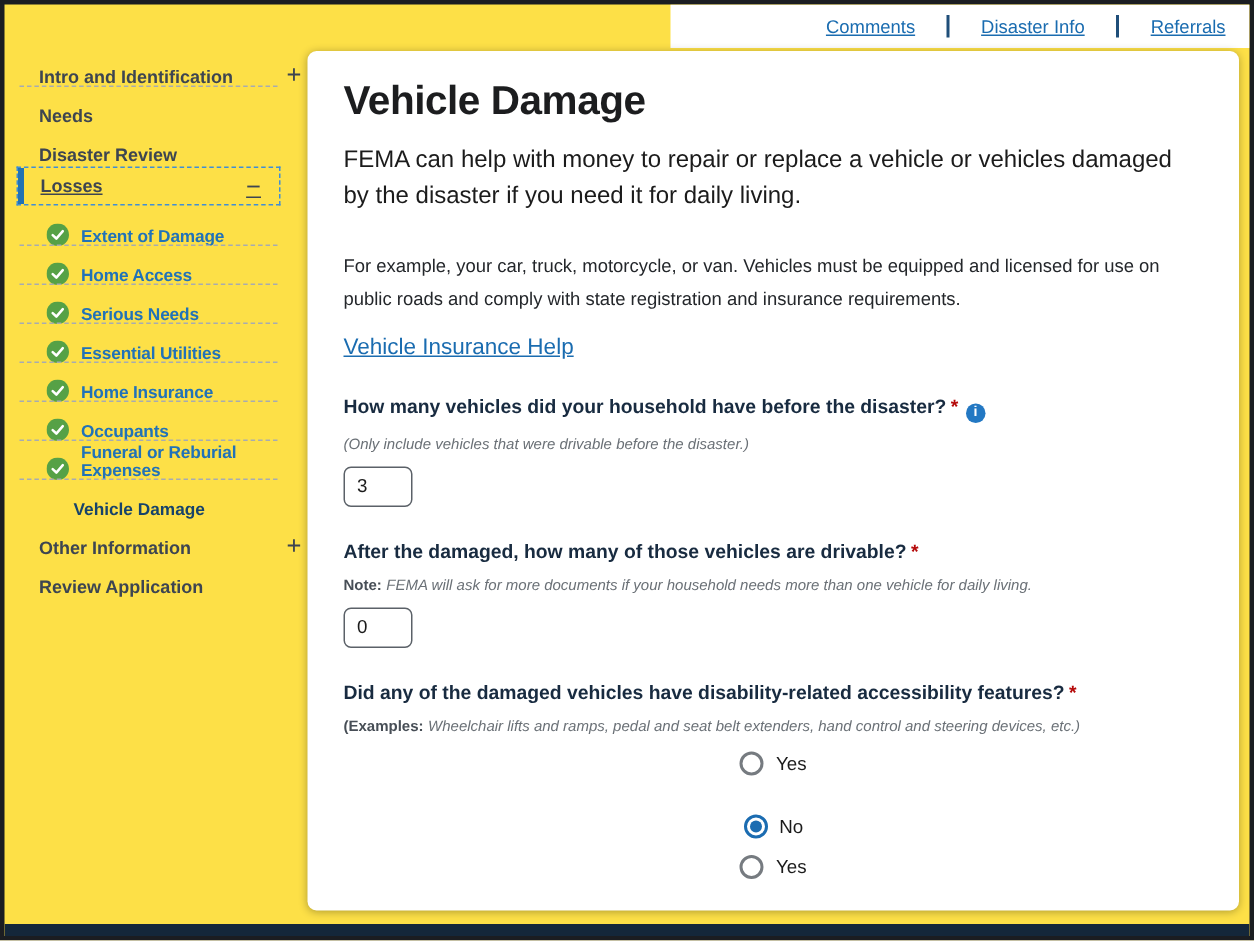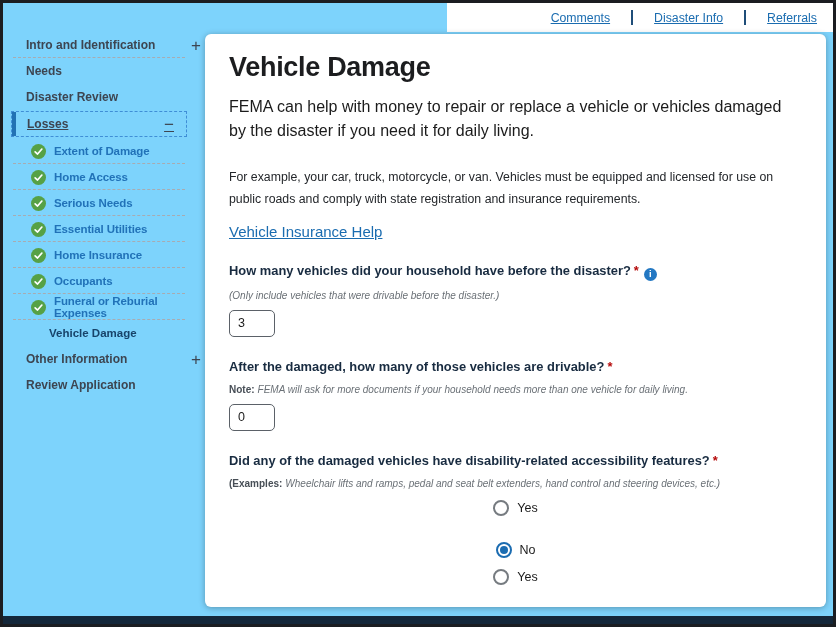--- a/index.html
+++ b/index.html
@@ -3,38 +3,38 @@
 <meta charset="utf-8">
 <style>
   * { box-sizing: border-box; margin: 0; padding: 0; }
   html,body { width:836px; height:627px; }
   body {
     font-family: "Liberation Sans", "DejaVu Sans", sans-serif;
     background:#fff;
   }
   .page {
     position:relative; width:836px; height:627px;
-    background:#7dd3fc; border:3px solid #1b1d21; overflow:hidden;
+    background:#fde047; border:3px solid #1b1d21; overflow:hidden;
   }
 
   
   .topbar {
     position:absolute; left:444px; right:0; top:0; height:29px;
     background:#ffffff; display:flex; align-items:center;
     justify-content:flex-end; gap:21px; padding-right:16px;
   }
   .topbar a {
     font-size:12.3px; color:#1a6cb0; text-decoration:underline; font-weight:400;
   }
   .tb-sep { width:2px; height:15px; background:#1f4e79; }
 
   
   .sidebar { position:absolute; left:0; top:0; width:202px; bottom:8px; padding-top:29px; }
   .sb-row {
-    position:relative; height:26px; display:flex; align-items:center;
+    position:relative; height:26px; display:flex; align-items:flex-end;
     padding-left:23px; padding-right:4px; cursor:pointer;
   }
   .sb-top { font-size:12px; font-weight:bold; color:#3d4551; justify-content:space-between; }
   .sb-exp { font-size:17px; font-weight:400; color:#3d4551; line-height:1; }
   .exp-plus::after { content:"+"; }
   .exp-minus::after { content:"−"; }
   .sep::after {
     content:""; position:absolute; left:10px; right:20px; bottom:0;
     border-bottom:1px dashed #a7abb1;
   }

